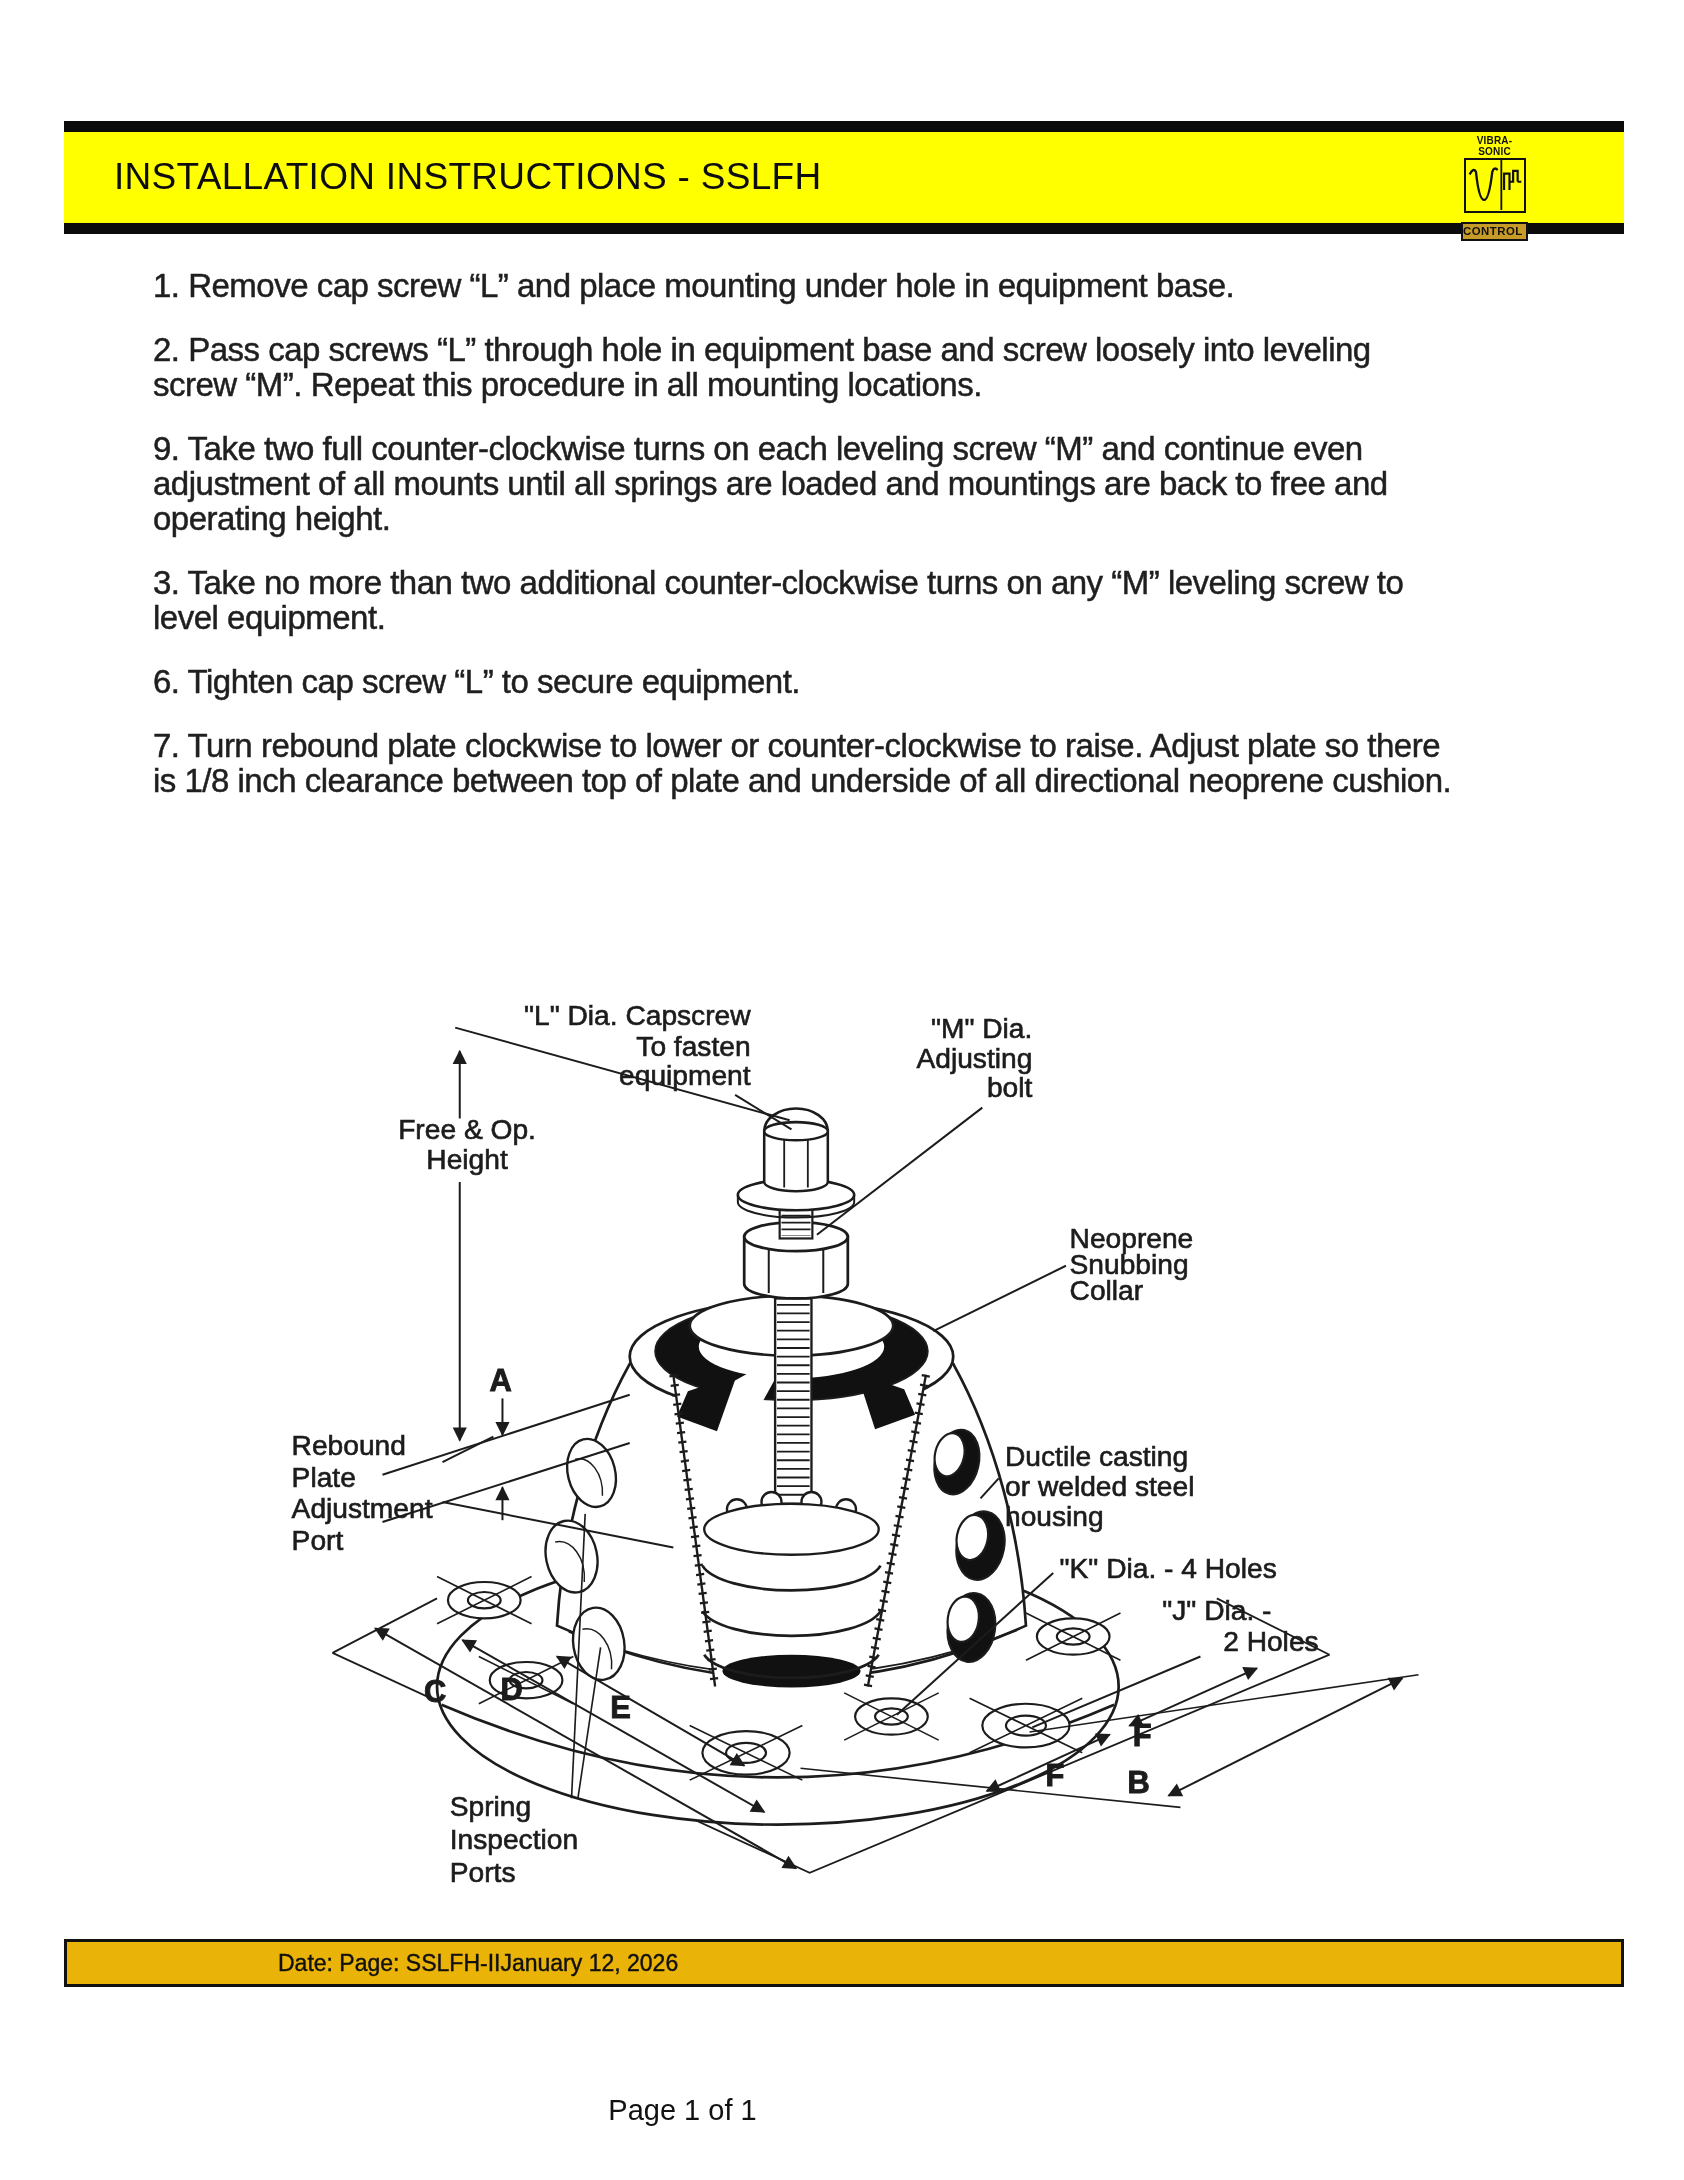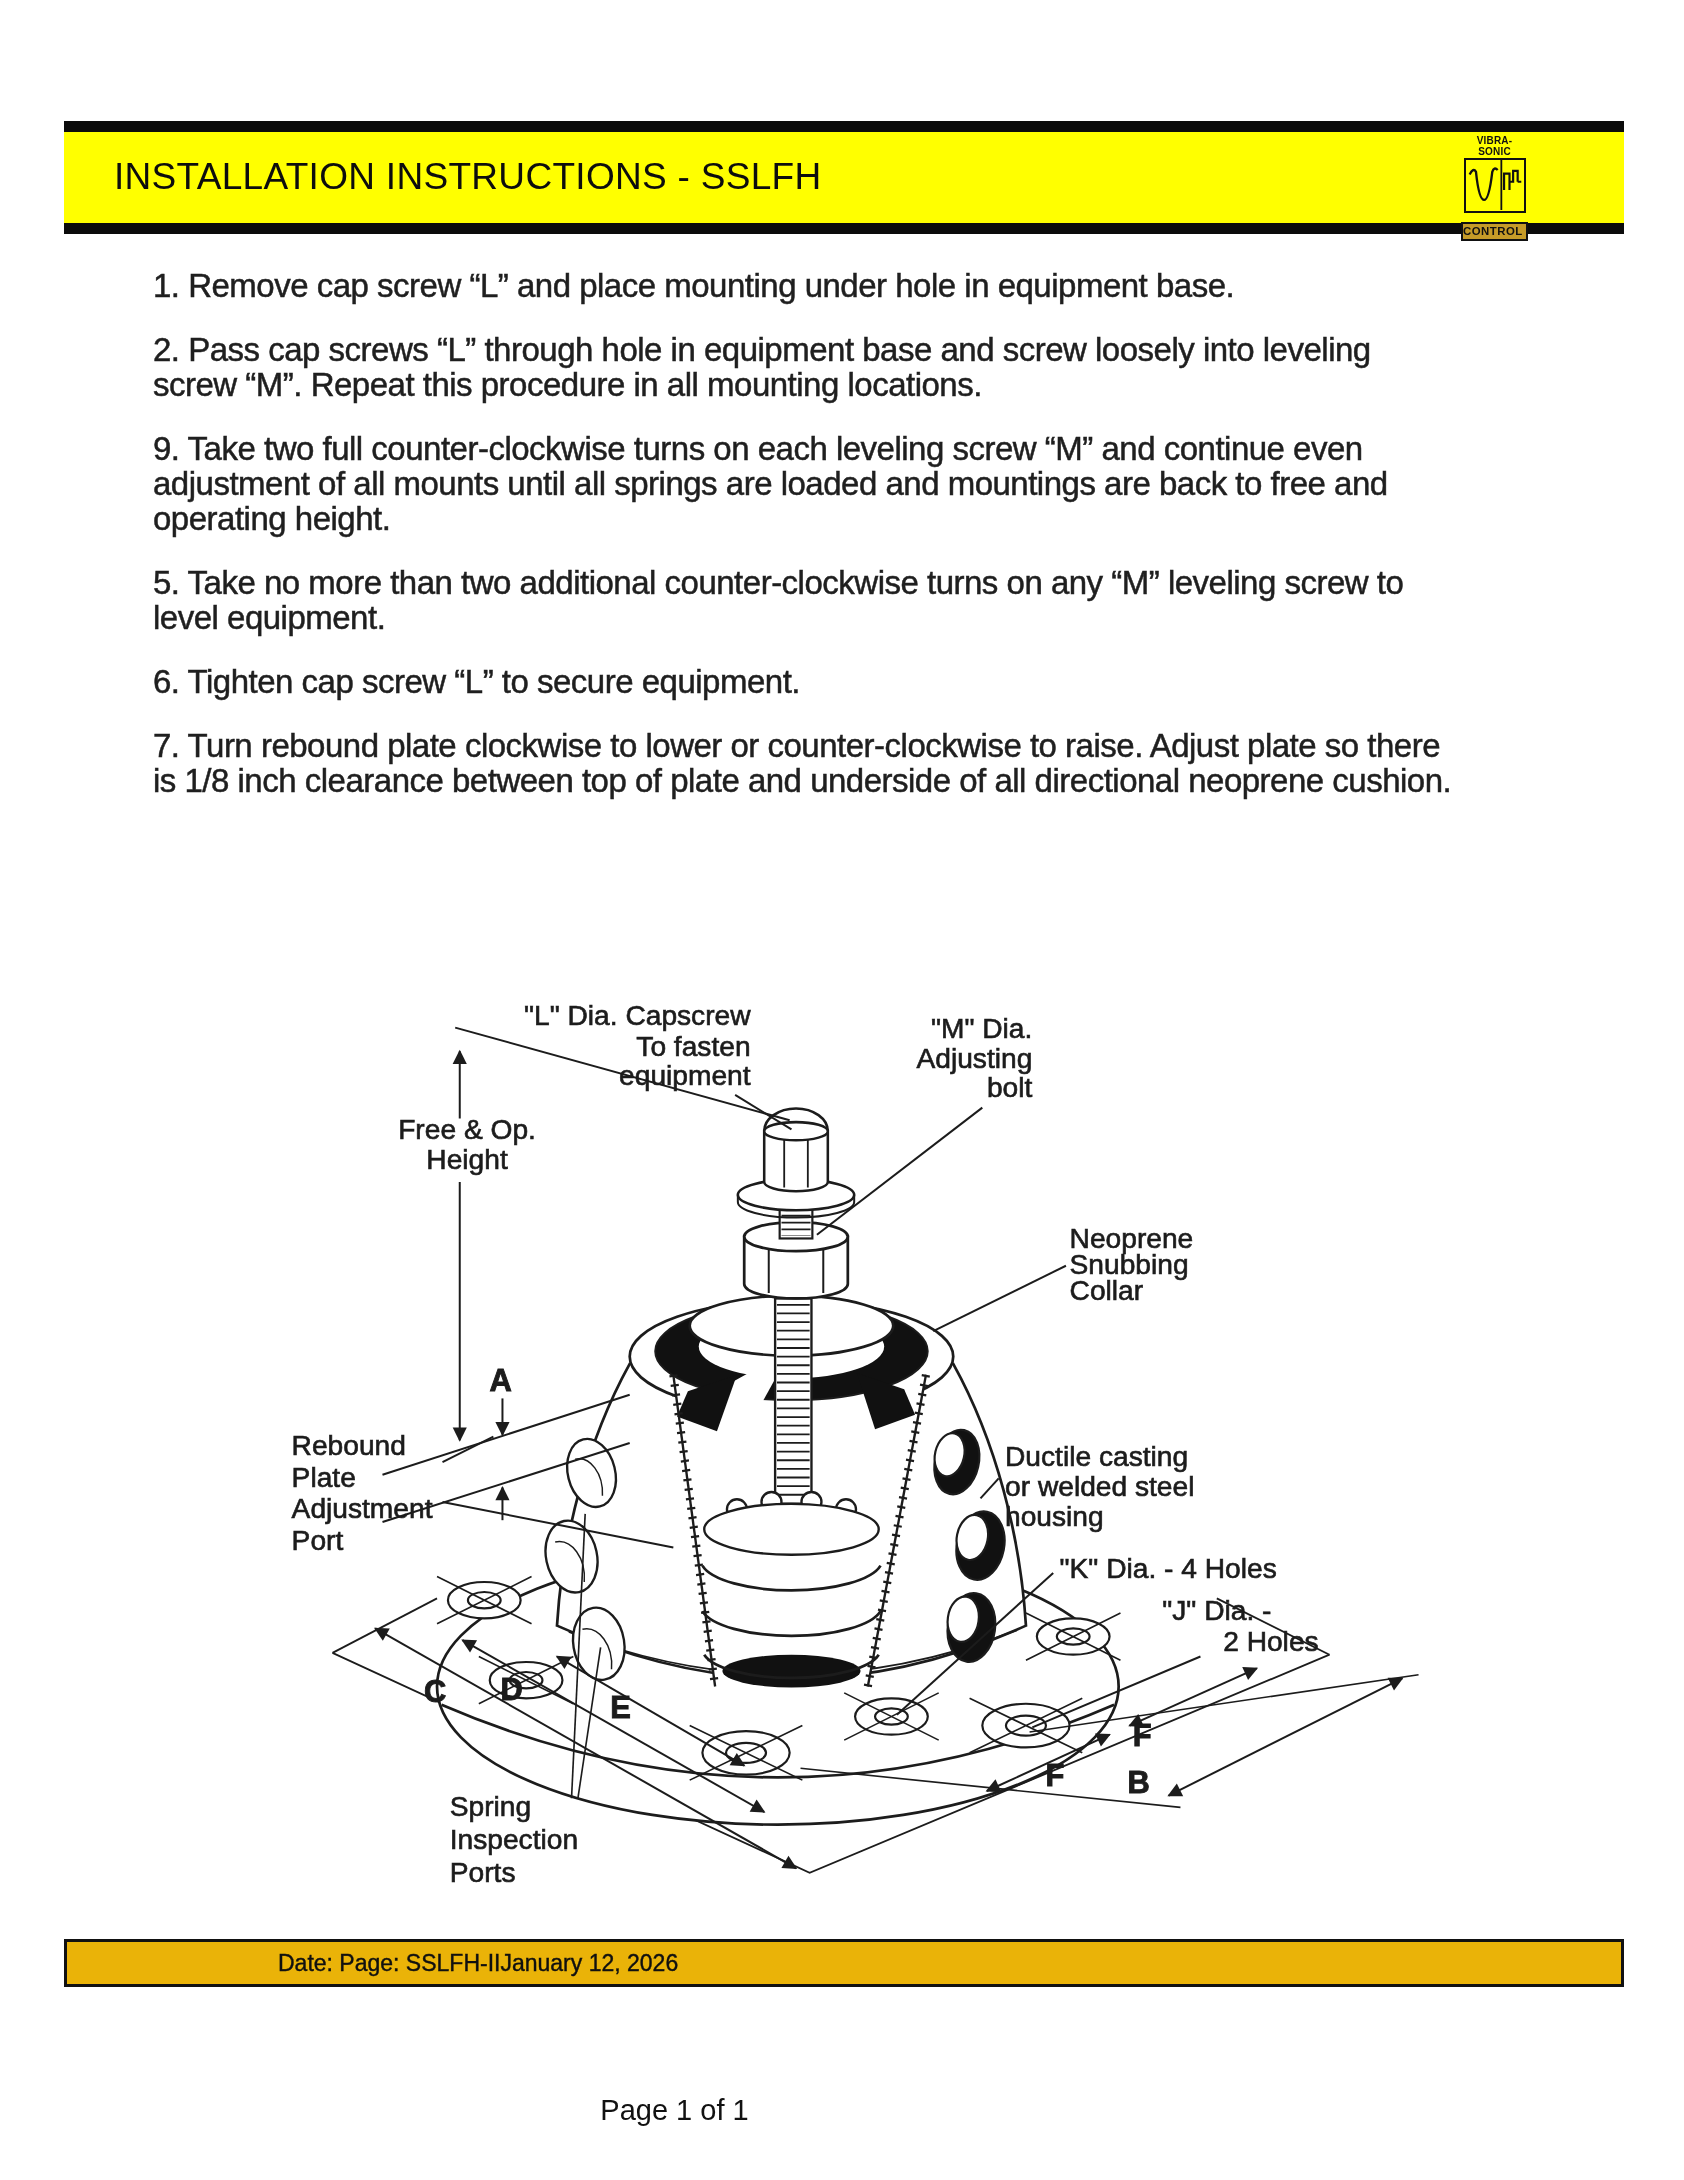--- a/index.html
+++ b/index.html
@@ -59,21 +59,21 @@
   }
   .footer-bar span{
     margin-left:211px;font-size:23px;color:#101010;letter-spacing:0px;
     -webkit-text-stroke:0.4px #101010;
   }
   .website{
     position:absolute;left:0;top:1987px;width:1685px;text-align:center;
     font-size:22px;color:#1b1b1b;-webkit-text-stroke:0.4px #1b1b1b;
   }
   .page-num{
-    position:absolute;left:8px;top:2094px;width:1333px;text-align:center;
+    position:absolute;left:16px;top:2094px;width:1333px;text-align:center;
     font-size:29px;color:#111;
   }
 </style>
 </head>
 <body>
 
 <div class="page">
 
   <div class="header">
     <div class="header-title">INSTALLATION INSTRUCTIONS - SSLFH</div>
@@ -87,21 +87,21 @@
         </svg>
       </div>
       <div class="logo-control">CONTROL</div>
     </div>
   </div>
 
   <div class="instructions">
     <p>1.  Remove cap screw “L” and place mounting under hole in equipment base.</p>
     <p>2.  Pass cap screws “L” through hole in equipment base and screw loosely into leveling screw “M”.  Repeat this procedure in all mounting locations.</p>
     <p>9.  Take two full counter-clockwise turns on each leveling screw “M” and continue even adjustment of all mounts until all springs are loaded and mountings are back to free and operating height.</p>
-    <p>5.  Take no more than two additional counter-clockwise turns on any “M” leveling screw to level equipment.</p>
+    <p>3.  Take no more than two additional counter-clockwise turns on any “M” leveling screw to level equipment.</p>
     <p>6.  Tighten cap screw “L” to secure equipment.</p>
     <p>7.  Turn rebound plate clockwise to lower or counter-clockwise to raise.  Adjust plate so there is 1/8 inch clearance between top of plate and underside of all directional neoprene cushion.</p>
   </div>
 
   <div class="diagram">
     <svg viewBox="0 0 1500 1020">
       <defs>
         <marker id="ah" viewBox="0 0 12 12" refX="10" refY="6" markerWidth="8.5" markerHeight="8.5" orient="auto-start-reverse">
           <path d="M1,1 L11,6 L1,11 Z" fill="#1c1c1c"></path>
         </marker>

